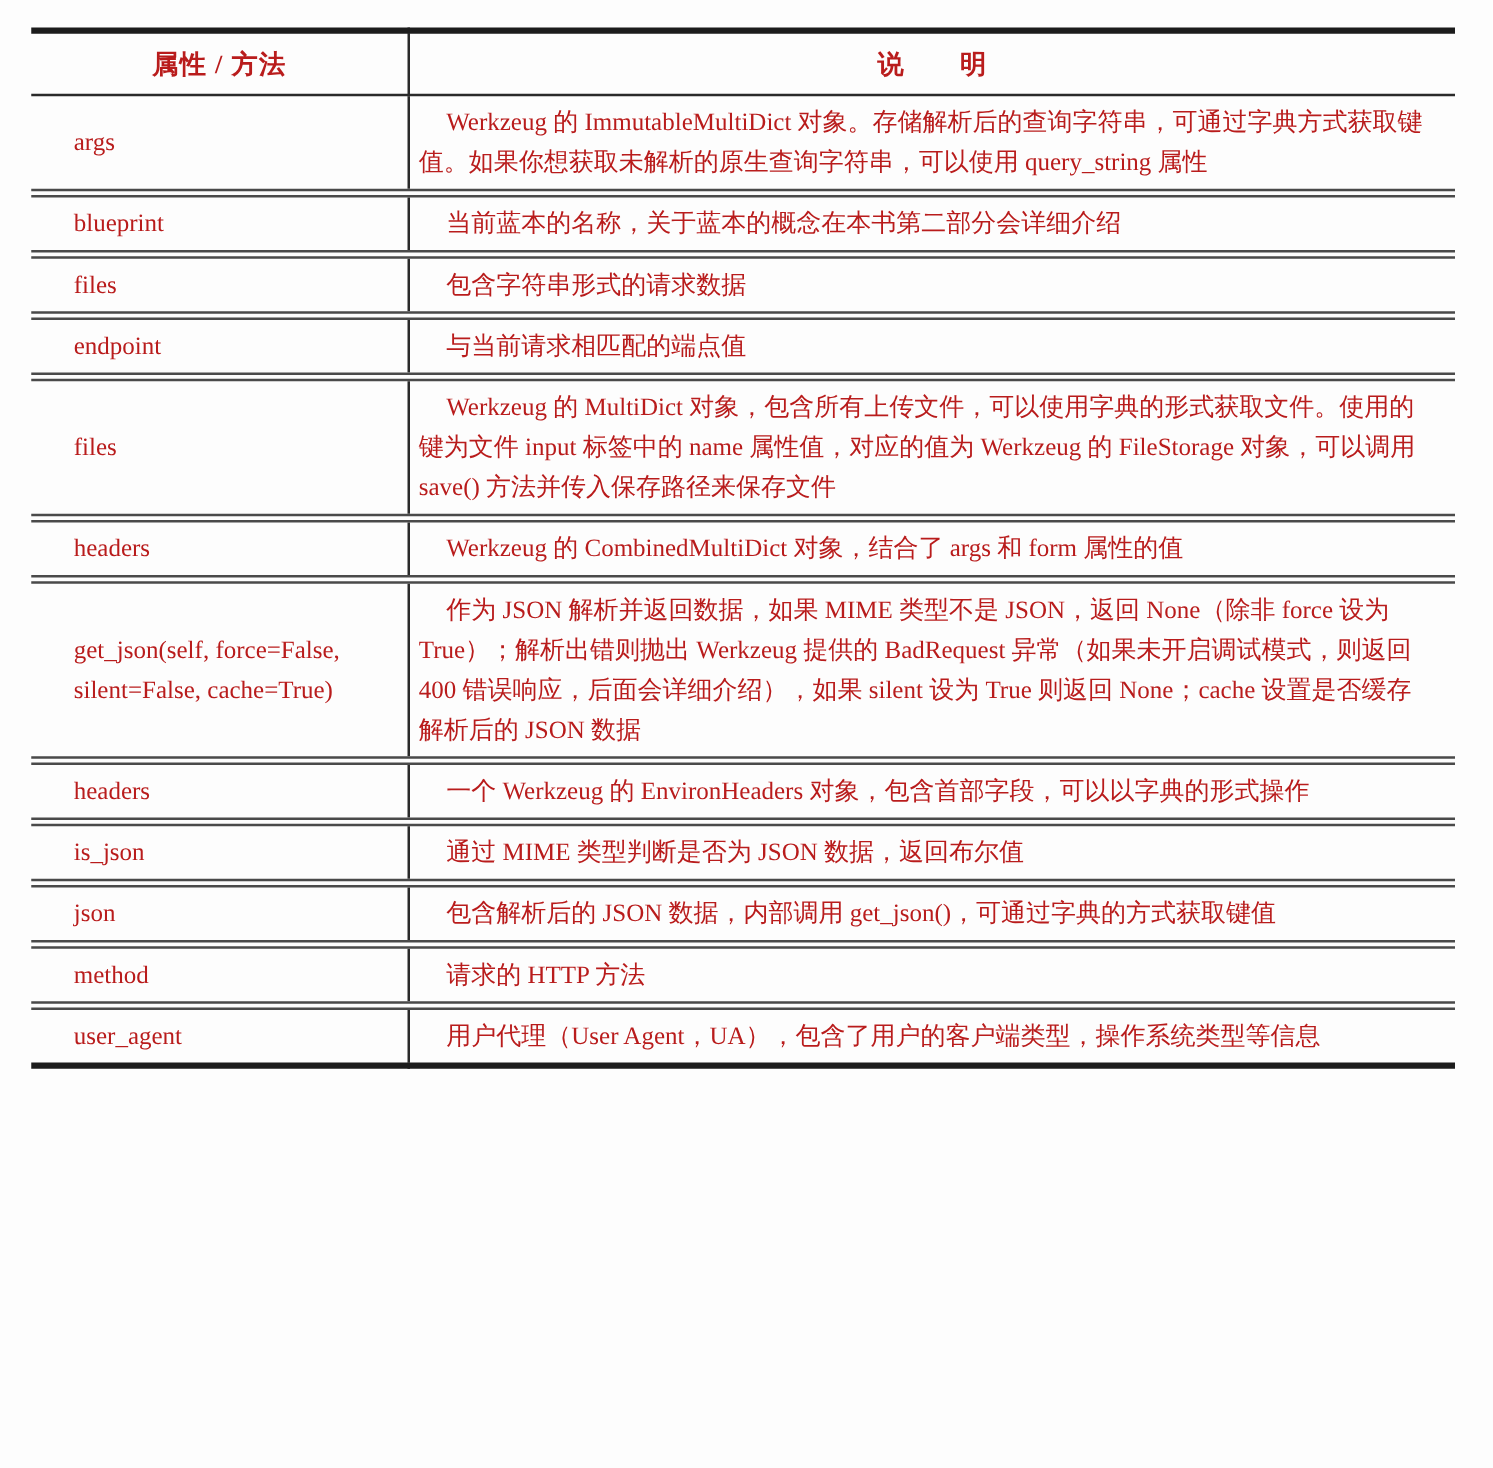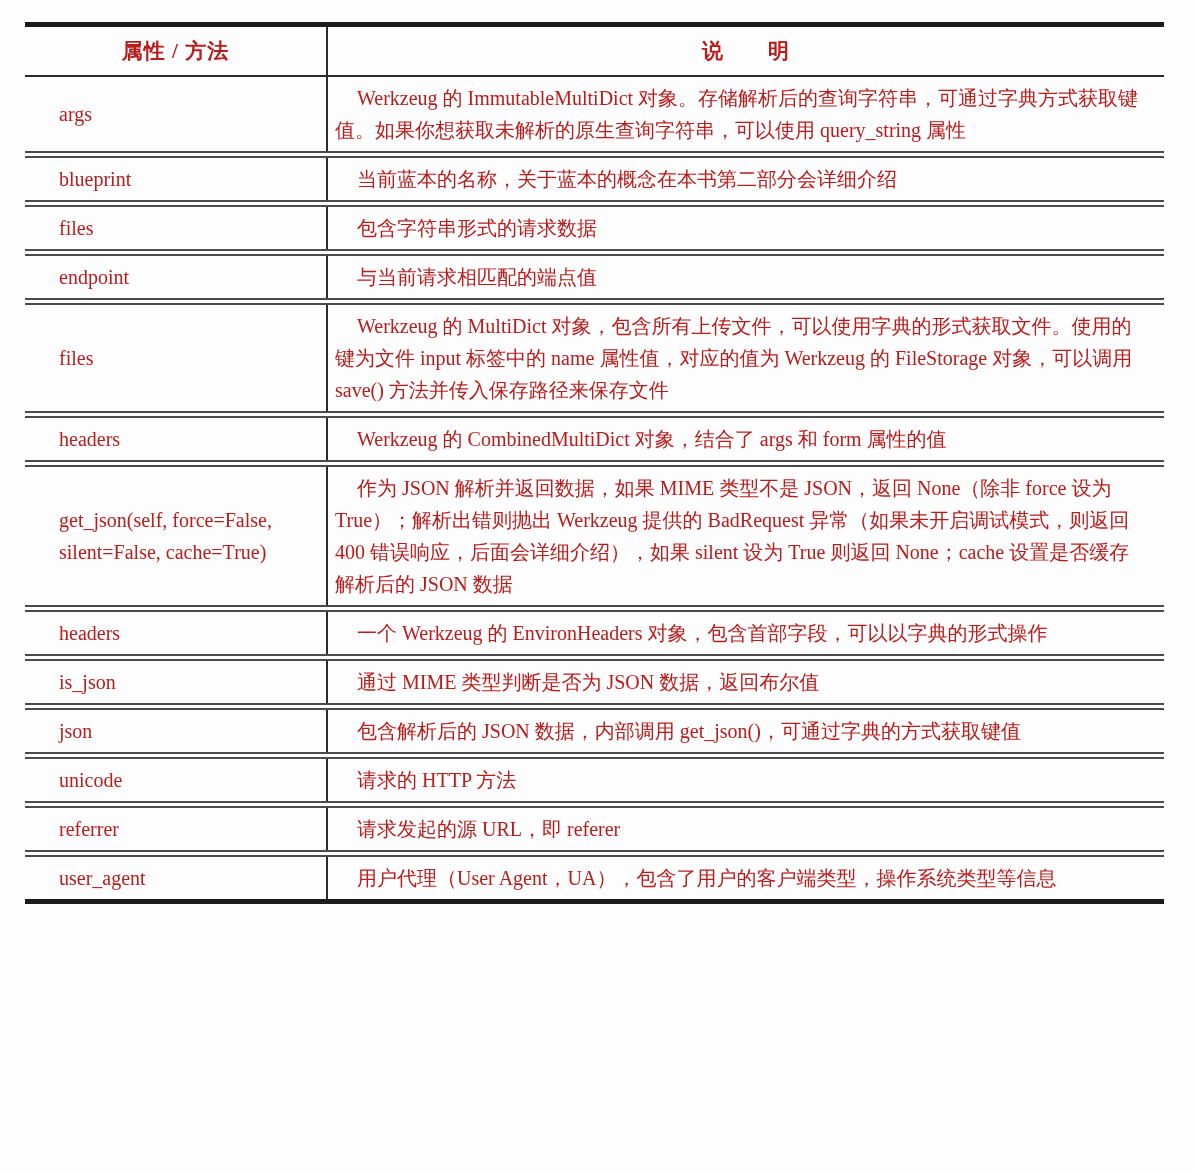--- a/index.html
+++ b/index.html
@@ -105,26 +105,22 @@
       </tr>
       <tr>
         <td class="attr">is_json</td>
         <td class="desc">通过 MIME 类型判断是否为 JSON 数据，返回布尔值</td>
       </tr>
       <tr>
         <td class="attr">json</td>
         <td class="desc">包含解析后的 JSON 数据，内部调用 get_json()，可通过字典的方式获取键值</td>
       </tr>
       <tr>
-        <td class="attr">unicode</td>
+        <td class="attr">method</td>
         <td class="desc">请求的 HTTP 方法</td>
-      </tr>
-      <tr>
-        <td class="attr">referrer</td>
-        <td class="desc">请求发起的源 URL，即 referer</td>
       </tr>
       <tr>
         <td class="attr">user_agent</td>
         <td class="desc">用户代理（User Agent，UA），包含了用户的客户端类型，操作系统类型等信息</td>
       </tr>
     </tbody>
   </table>
 </div>
 
 </body></html>

